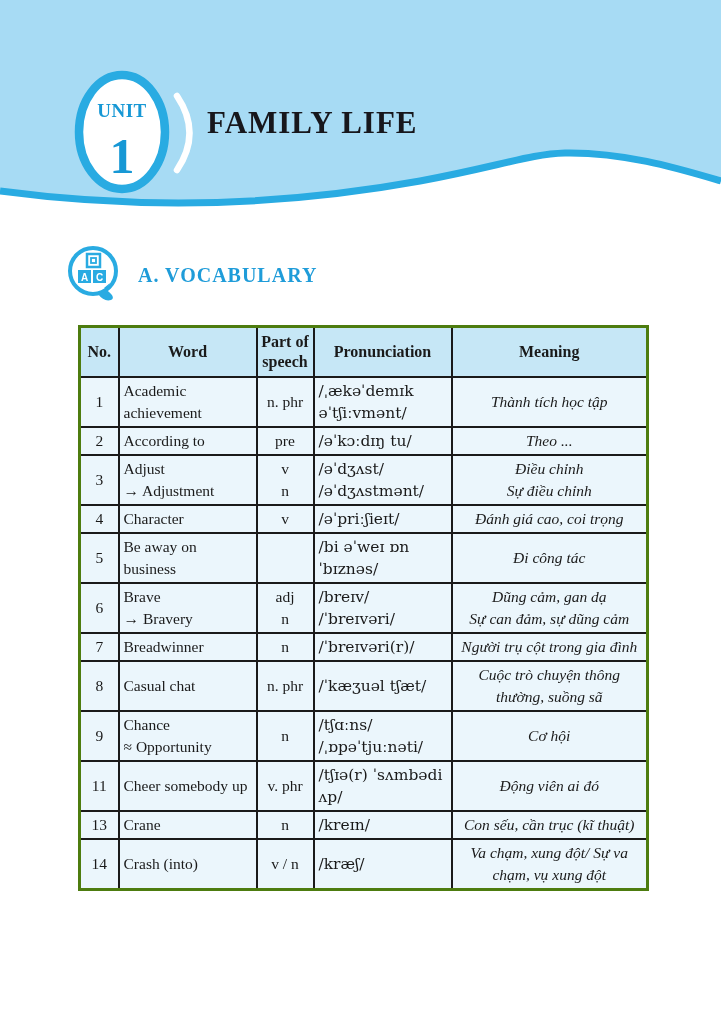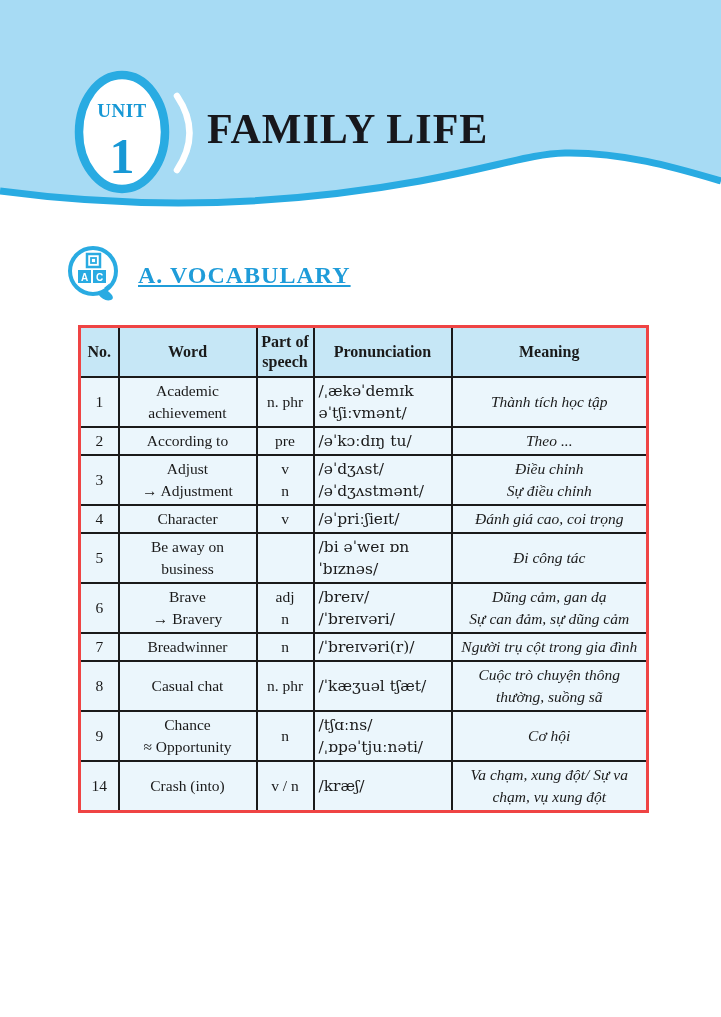--- a/index.html
+++ b/index.html
@@ -5,50 +5,50 @@
   html,body{margin:0;padding:0;background:#ffffff;}
   .page{
     position:relative;width:721px;height:1017px;background:#ffffff;
     overflow:hidden;font-family:"Liberation Serif","DejaVu Serif",serif;color:#1a1a1a;
   }
   
   .header{position:absolute;left:0;top:0;width:658px;height:230px;}
   .header svg{display:block;}
   .page-title{
     position:absolute;left:207px;top:105px;
-    font-size:42px;font-weight:bold;letter-spacing:1px;color:#17171c;
+    font-size:31px;font-weight:bold;letter-spacing:1px;color:#17171c;
     font-family:"Liberation Serif",serif;
   }
   
   .vocab-heading{
     position:absolute;left:64px;top:243px;display:flex;align-items:center;
   }
   .vocab-heading h2{
-    margin:0 0 0 14px;font-size:24px;font-weight:bold;letter-spacing:1px;
-    color:#1f9cd9;font-family:"Liberation Serif",serif;text-decoration:underline;
+    margin:0 0 0 14px;font-size:20px;font-weight:bold;letter-spacing:1px;
+    color:#1f9cd9;font-family:"Liberation Serif",serif;
   }
   
   table.vocab{
     position:absolute;left:78px;top:325px;width:568px;
     border-collapse:collapse;table-layout:fixed;
     font-family:"Liberation Serif","DejaVu Serif",serif;
   }
   table.vocab th,table.vocab td{
     border:2px solid #1a1a1a;white-space:pre-line;vertical-align:middle;
   }
-  table.vocab{border:3px solid #ef4444;}
+  table.vocab{border:3px solid #4d7c0f;}
   table.vocab th{
     height:46px;background:#c6e7f6;font-size:16px;font-weight:bold;
     text-align:center;line-height:20px;padding:1px 2px;
   }
   table.vocab td{
     background:#ebf6fc;font-size:15.5px;line-height:22px;padding:2px 4px;
   }
   td.c-no{text-align:center;}
-  td.c-word{text-align:center;padding-left:7px;}
+  td.c-word{text-align:left;padding-left:7px;}
   td.c-pos{text-align:center;}
   td.c-pron{text-align:left;padding-left:7px;font-family:"DejaVu Serif","Liberation Serif",serif;font-size:14.5px;}
   td.c-meaning{text-align:center;padding-left:7px;font-style:italic;}
 </style>
 </head>
 <body>
 
 <div class="page">
 
   <div class="header">
@@ -177,20 +177,35 @@
       <tr>
         <td class="c-no">9</td>
         <td class="c-word">Chance
 ≈ Opportunity</td>
         <td class="c-pos">n</td>
         <td class="c-pron">/tʃɑːns/
 /ˌɒpəˈtjuːnəti/</td>
         <td class="c-meaning">Cơ hội</td>
       </tr>
       <tr>
+        <td class="c-no">11</td>
+        <td class="c-word">Cheer somebody up</td>
+        <td class="c-pos">v. phr</td>
+        <td class="c-pron">/tʃɪə(r) ˈsʌmbədi
+ʌp/</td>
+        <td class="c-meaning">Động viên ai đó</td>
+      </tr>
+      <tr>
+        <td class="c-no">13</td>
+        <td class="c-word">Crane</td>
+        <td class="c-pos">n</td>
+        <td class="c-pron">/kreɪn/</td>
+        <td class="c-meaning">Con sếu, cần trục (kĩ thuật)</td>
+      </tr>
+      <tr>
         <td class="c-no">14</td>
         <td class="c-word">Crash (into)</td>
         <td class="c-pos">v / n</td>
         <td class="c-pron">/kræʃ/</td>
         <td class="c-meaning">Va chạm, xung đột/ Sự va
 chạm, vụ xung đột</td>
       </tr>
     </tbody>
   </table>
 

